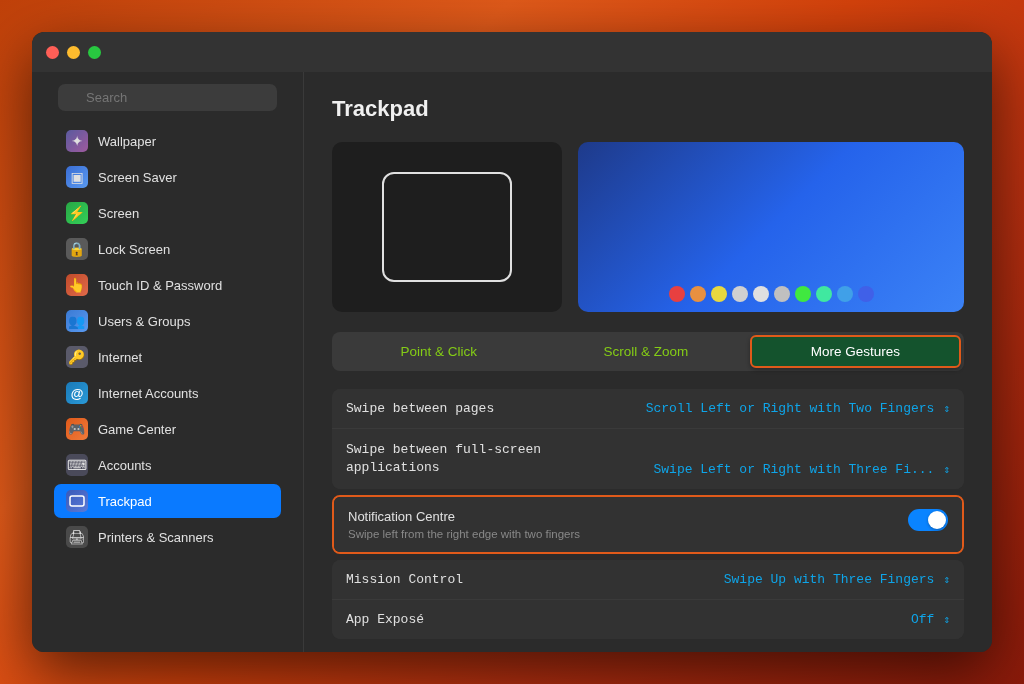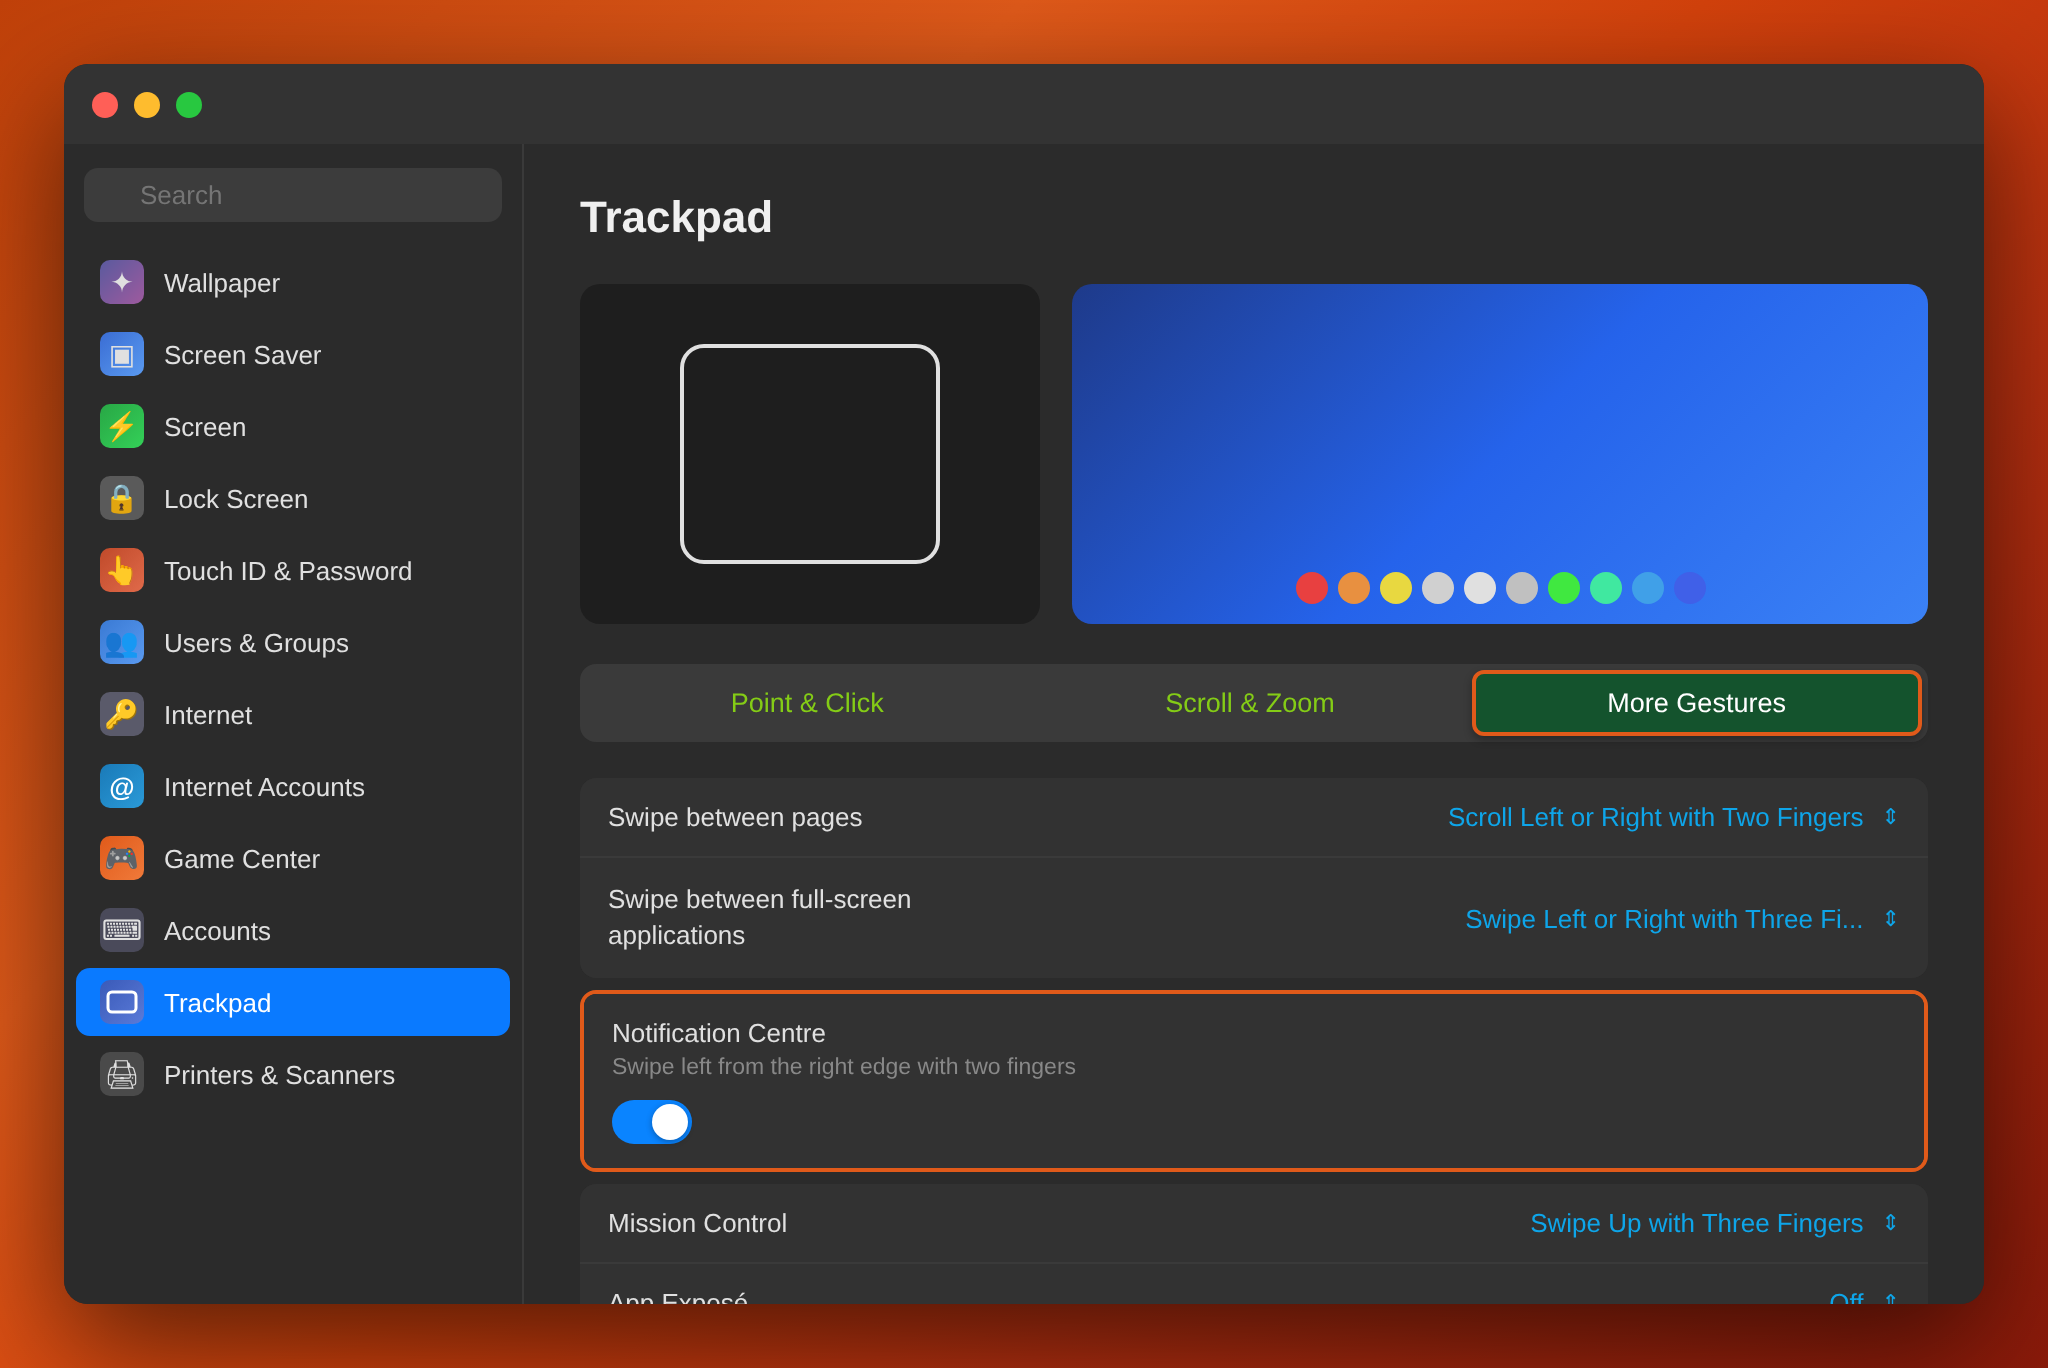--- a/index.html
+++ b/index.html
@@ -40,25 +40,25 @@
     }
     .close { background: #ff5f57; }
     .minimize { background: #febc2e; }
     .maximize { background: #28c840; }
     .content {
       display: flex;
       flex: 1;
       overflow: hidden;
     }
     .sidebar {
-      width: 230px;
+      width: 272px;
       background: #2b2b2b;
       display: flex;
       flex-direction: column;
-      padding: 12px 0;
+      padding: 12px 16px;
       overflow-y: auto;
       flex-shrink: 0;
       border-right: 1px solid #3a3a3a;
     }
     .search-container {
       margin: 0 10px 12px 10px;
     }
     .search-box {
       width: 100%;
       background: #3c3c3c;
@@ -195,25 +195,26 @@
       font-family: inherit;
     }
     .tab-btn.active {
       background: #14532d;
       color: #fff;
       box-shadow: 0 2px 4px rgba(0,0,0,0.3);
       border: 2px solid #e05a1a;
     }
     .setting-row {
       display: flex;
-      align-items: center;
+      align-items: flex-end;
       justify-content: space-between;
       padding: 12px 14px;
       border-bottom: 1px solid #3a3a3a;
       background: #323232;
+      font-family: Liberation Mono, monospace;
     }
     .setting-row:first-child {
       border-radius: 8px 8px 0 0;
     }
     .setting-row:last-child {
       border-bottom: none;
       border-radius: 0 0 8px 8px;
     }
     .setting-label {
       font-size: 13px;
@@ -229,21 +230,20 @@
     .select-arrow::after {
       content: '⇕';
       margin-left: 3px;
       font-size: 11px;
     }
     .notification-content {
       display: flex;
       align-items: flex-start;
       justify-content: space-between;
       gap: 10px;
-      flex-direction: column;
     }
     .notification-text { flex: 1; }
     .notification-title {
       font-size: 13px;
       color: #e0e0e0;
       margin-bottom: 4px;
     }
     .notification-desc {
       font-size: 11.5px;
       color: #888;

